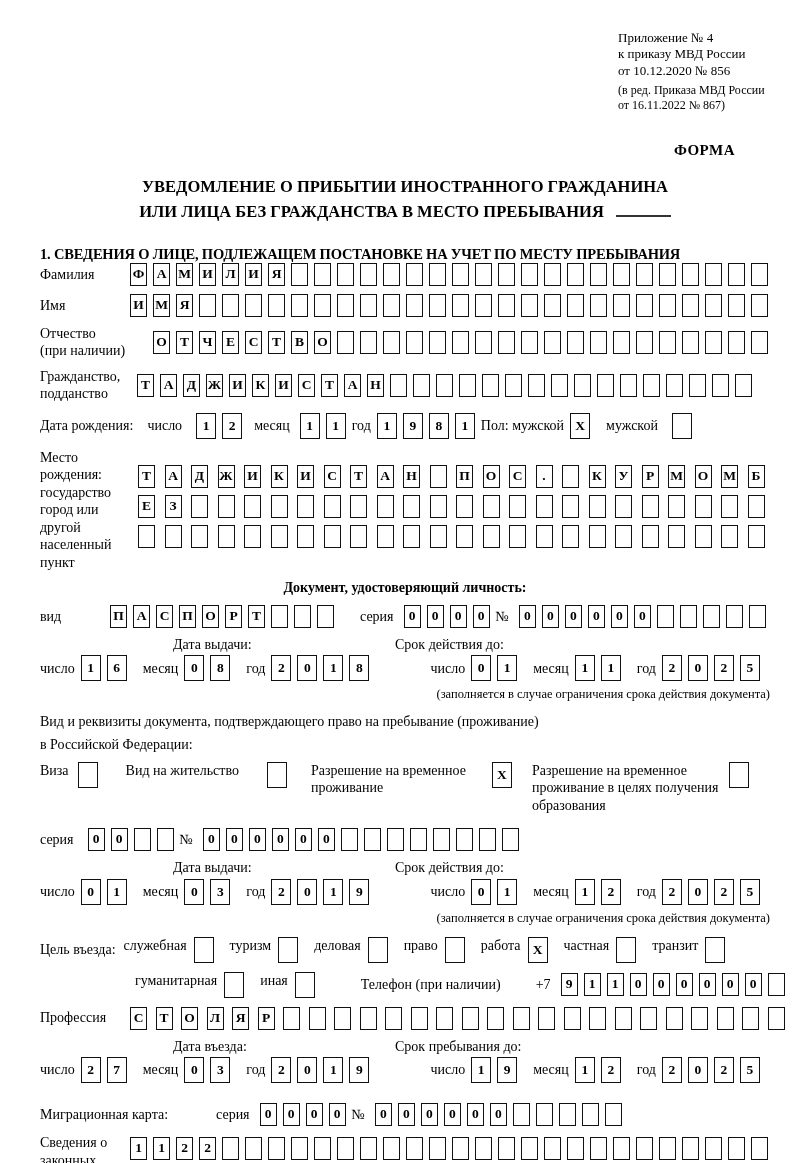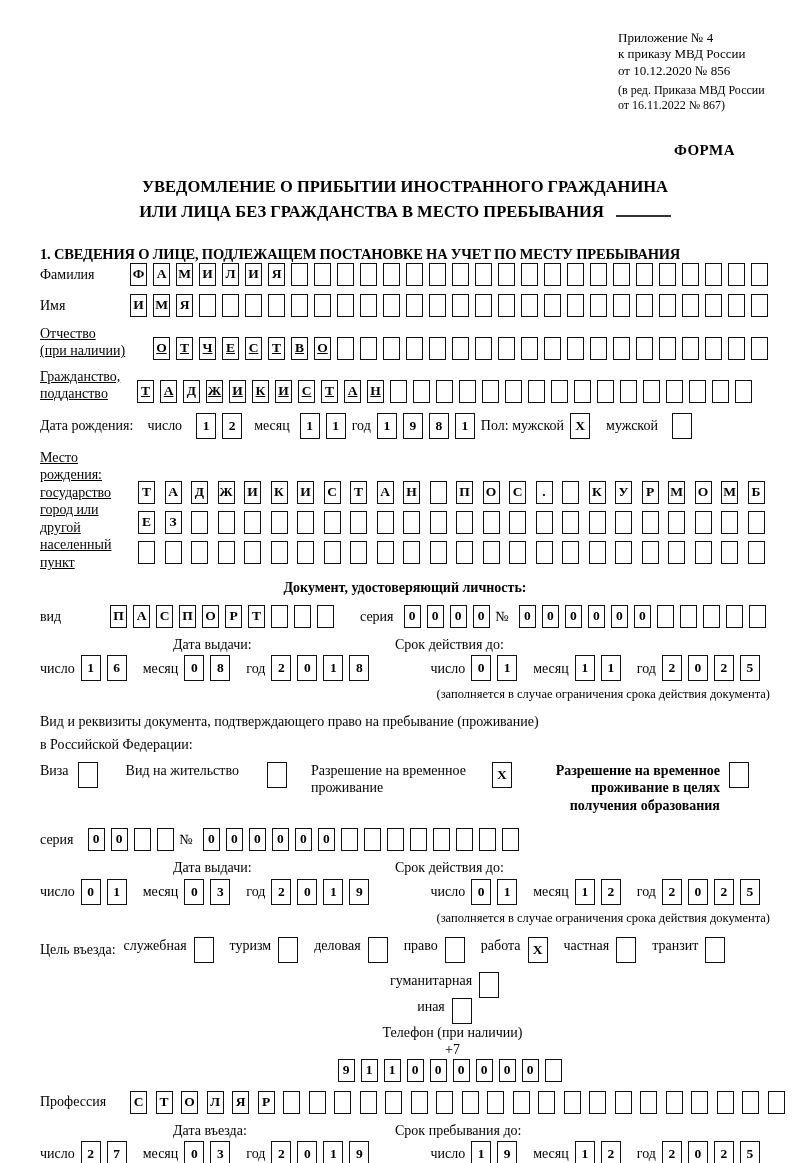--- a/index.html
+++ b/index.html
@@ -11,21 +11,21 @@
   }
   
   .hdr{margin-left:578px;font-size:13px;}
   .hdr .amend{font-size:12px;margin-top:4px;}
   .forma{font-weight:bold;text-align:right;margin:28px 35px 14px 0;font-size:15px;letter-spacing:.5px;}
   .title{font-weight:bold;text-align:center;font-size:16.5px;line-height:1.55;margin:6px 0 20px 0;}
   .blank-line{display:inline-block;width:55px;border-bottom:2px solid #333;margin-left:12px;vertical-align:baseline;}
   .sec-heading{font-weight:bold;font-size:14.5px;margin:10px 0 0 0;letter-spacing:-.2px;}
   
   .frow{display:flex;align-items:center;margin-bottom:8px;}
-  .frow.top{align-items:flex-end;text-decoration:underline;}
+  .frow.top{align-items:center;}
   .boxes{display:inline-flex;flex:none;}
   .cbox{
     display:inline-block;box-sizing:border-box;flex:none;
     width:17px;height:23px;border:1.6px solid #111;margin-right:6px;
     text-align:center;font-weight:bold;font-size:13.5px;line-height:20px;
     background:#fff;
   }
   .boxes.wide .cbox{margin-right:9.5px;}
   .boxes.med .cbox{margin-right:8.5px;}
   .boxes.lg .cbox{width:20px;height:26px;line-height:23px;}
@@ -41,25 +41,25 @@
   .gap20{width:20px;flex:none;}
   .doc-heading{font-weight:bold;text-align:center;font-size:14px;margin:4px 0 8px 0;}
   .labels-row{display:flex;margin-bottom:2px;}
   .dl1{margin-left:133px;width:222px;flex:none;}
   .note-right{font-size:12.5px;text-align:right;margin:-2px 0 10px 0;}
   .intro{margin:4px 0 6px 0;}
   .optrow{display:flex;align-items:flex-start;margin:8px 0 14px 0;}
   .opt{display:flex;align-items:flex-start;}
   .opt .boxes{margin-left:9px;margin-top:0;}
   .opt-label.wrap2{width:172px;text-align:left;}
-  .opt-label.wrap3{width:188px;text-align:right;font-weight:bold;}
+  .opt-label.wrap3{width:188px;text-align:left;}
   .purpose-row{display:flex;align-items:center;margin-bottom:9px;}
   .purpose-row .opt{margin-right:10px;}
   .purpose-row .opt .boxes{margin-left:7px;}
-  .indent95{padding-left:95px;flex-direction:column;}
+  .indent95{padding-left:95px;}
   .rgroup{display:inline-flex;align-items:center;}
   .rgroup .lbl{margin-right:6px;}
   .rgroup .boxes{margin-right:10px;}
   .stack > div{margin-bottom:7px;}
 </style>
 </head>
 <body>
 
 <div class="page">
 

